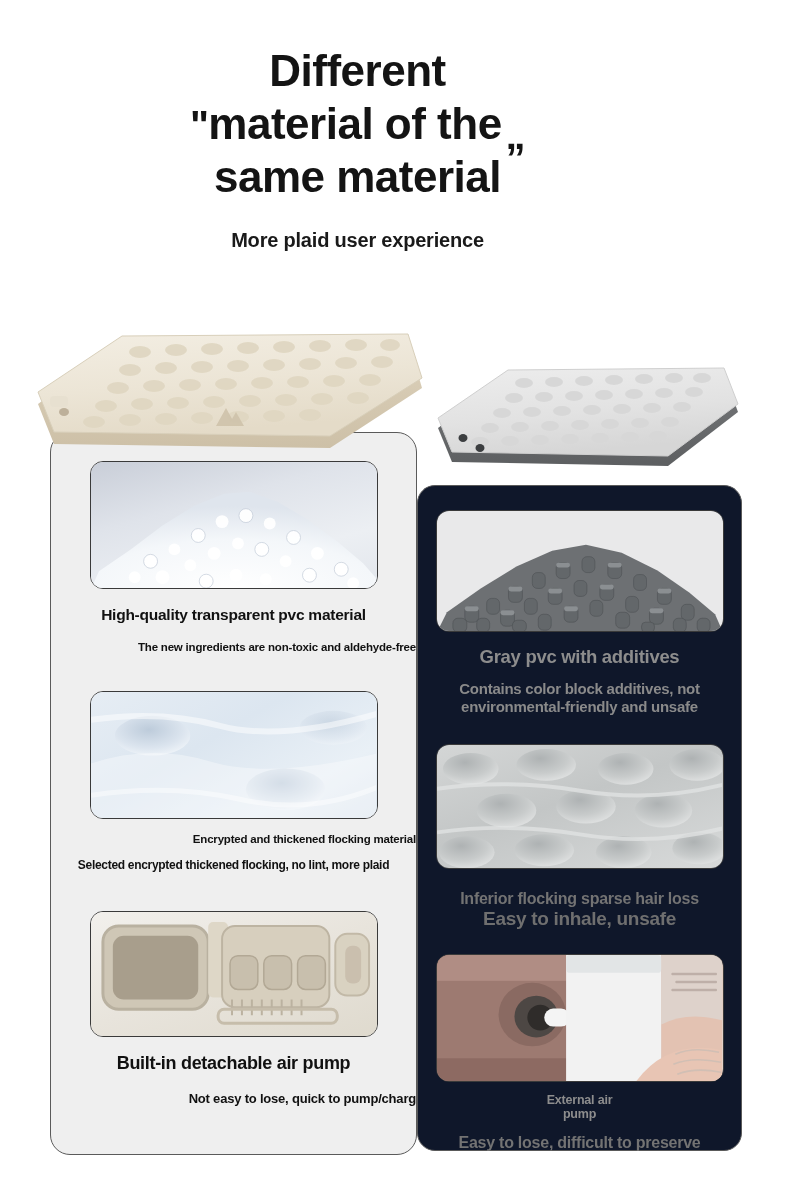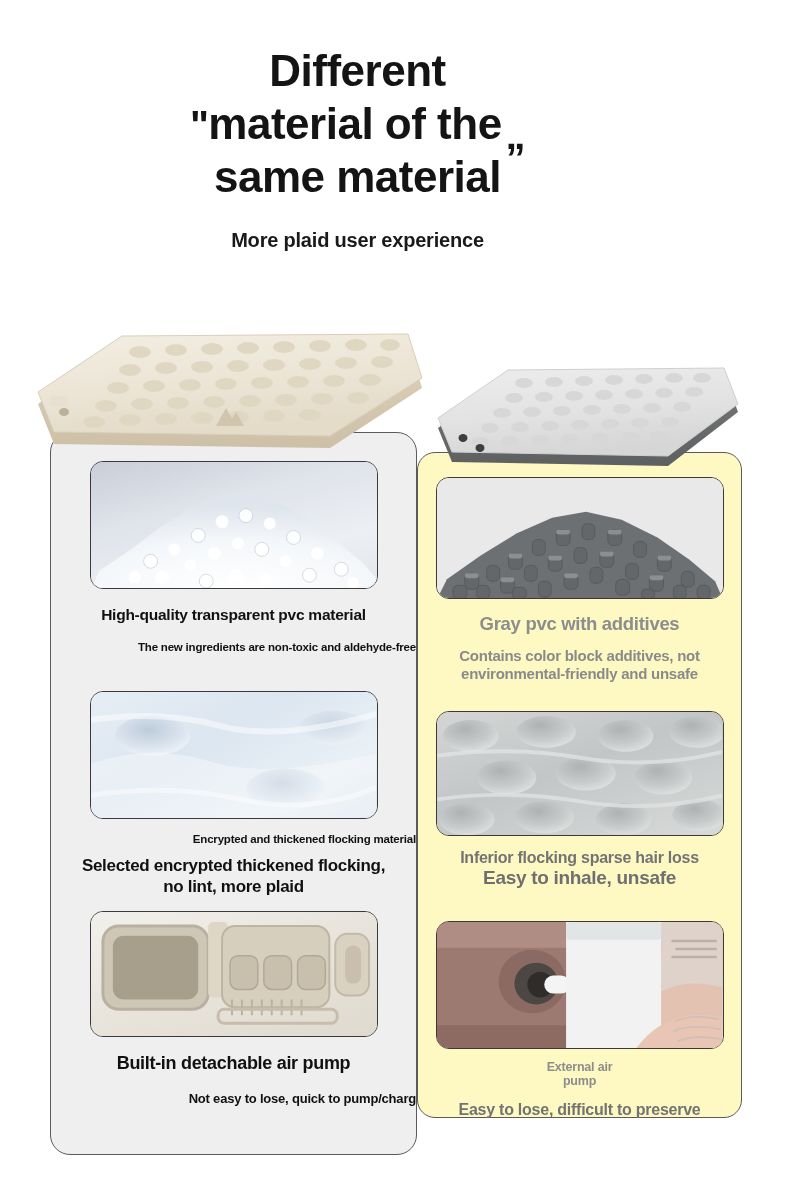--- a/index.html
+++ b/index.html
@@ -32,22 +32,22 @@
   .panel {
     position: absolute;
     border: 1.3px solid #5a5a5a;
     border-radius: 20px;
   }
   .panel-left {
     left: 50px; top: 432px; width: 367px; height: 723px;
     background: #efefef;
   }
   .panel-right {
-    left: 417px; top: 452px; width: 325px; height: 666px;
-    background: #fef9c3;
+    left: 417px; top: 485px; width: 325px; height: 666px;
+    background: #0f172a;
     border-radius: 18px;
   }
   .panel-right { z-index: 3; }
   .panel-left { z-index: 2; }
 
   .block { position: absolute; left: 0; width: 100%; }
 
   
   .photo {
     position: relative;
@@ -62,21 +62,21 @@
   
   .cap-dark-lg {
     font-size: 15.5px; font-weight: bold; color: #111; text-align: center;
     letter-spacing: -0.25px;
   }
   .cap-dark-sm {
     font-size: 11.5px; font-weight: bold; color: #111; text-align: right;
     letter-spacing: -0.2px;
   }
   .cap-dark-xl {
-    font-size: 17px; font-weight: bold; color: #111; text-align: center;
+    font-size: 12px; font-weight: bold; color: #111; text-align: center;
     line-height: 21px; letter-spacing: -0.3px;
   }
   .cap-gray-lg {
     font-size: 18.5px; font-weight: bold; color: #8d8d8d; text-align: center;
     letter-spacing: -0.3px;
   }
   .cap-gray-md {
     font-size: 15px; font-weight: bold; color: #8a8a8a; text-align: center;
     line-height: 18px; letter-spacing: -0.25px;
   }
@@ -301,21 +301,21 @@
               <ellipse cx="108" cy="106" rx="30" ry="16"></ellipse>
             <ellipse cx="188" cy="108" rx="28" ry="16"></ellipse>
               <ellipse cx="264" cy="104" rx="27" ry="16"></ellipse>
           </g>
           <g stroke="#e2e4e4" stroke-width="4" fill="none" opacity="0.75">
             <path d="M0,44 Q72,34 144,46 T288,40"></path>
             <path d="M0,88 Q72,78 144,90 T288,84"></path>
           </g>
         </svg>
       </div>
-      <div class="cap-gray-b" style="margin-top:13px;">Inferior flocking sparse hair loss</div>
+      <div class="cap-gray-b" style="margin-top:21px;">Inferior flocking sparse hair loss</div>
       <div class="cap-gray-xl" style="">Easy to inhale, unsafe</div>
     </div>
 
     <div class="block" style="top:468px;">
       <div class="photo photo-right" style="height:128px;">
         <div class="fill" style="background:linear-gradient(100deg,#a9847b 0%,#b89187 42%,#cfb2a8 70%,#e4d2c9 100%);"></div>
         <svg class="fill" viewBox="0 0 288 128" preserveAspectRatio="none">
           <rect x="0" y="0" width="132" height="128" fill="#9d7a71"></rect>
           <rect x="0" y="0" width="132" height="26" fill="#b08d84"></rect>
           <rect x="0" y="104" width="132" height="24" fill="#8d6a62"></rect>

